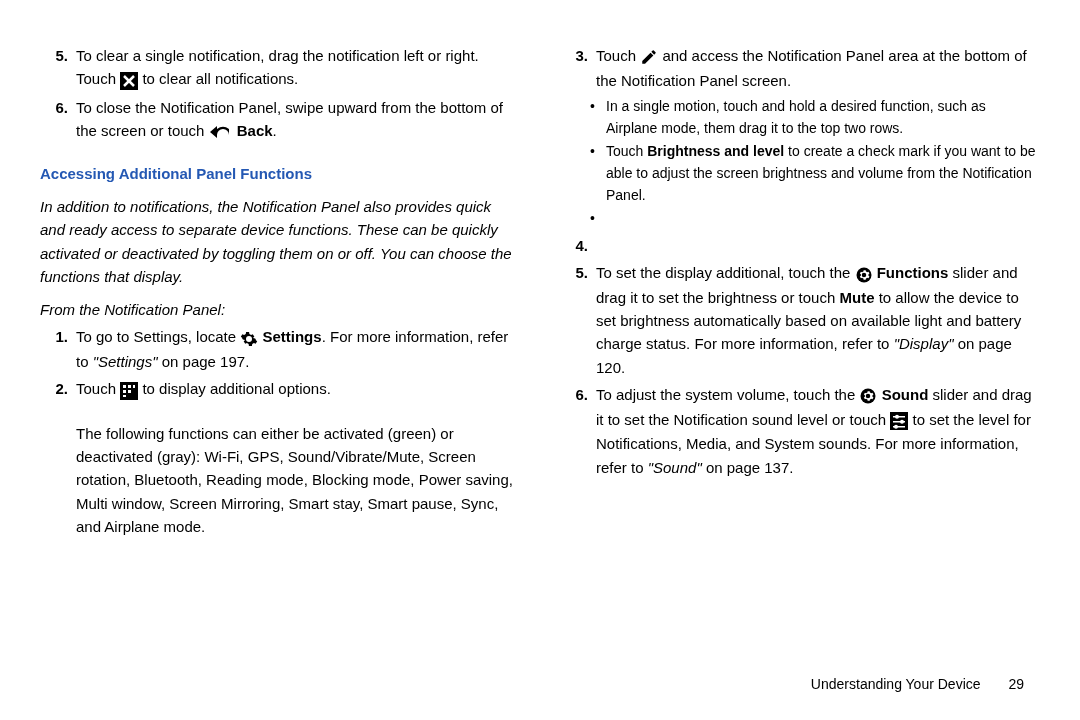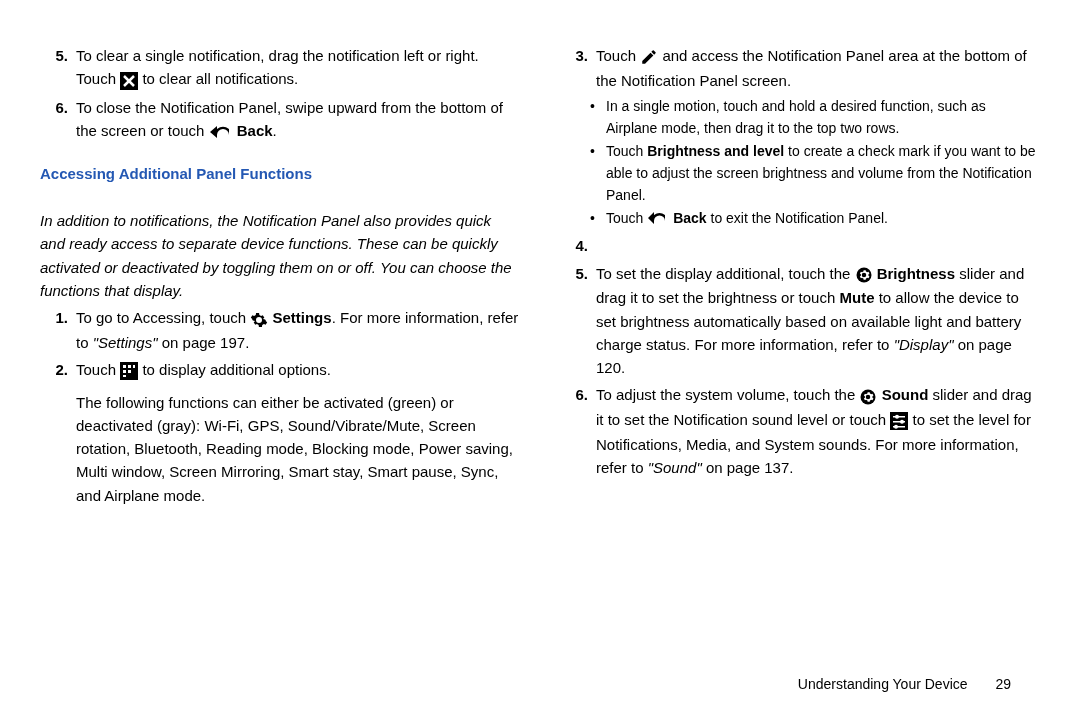--- a/index.html
+++ b/index.html
@@ -3,26 +3,26 @@
 <meta charset="utf-8">
 <style>
   html,body{margin:0;padding:0;background:#fff;color:#000;font-family:Arial,Helvetica,sans-serif;}
   .page{width:1080px;height:720px;position:relative;box-sizing:border-box;padding:40px 40px 40px 40px;}
   .cols{display:flex;gap:40px;}
   .col{flex:1;font-size:15px;line-height:1.55;}
   .num-item{display:flex;margin:4px 0;}
   .num{font-weight:bold;min-width:28px;text-align:right;margin-right:8px;}
   .sub-bullet{display:flex;margin:2px 0 2px 30px;font-size:14px}
   .dot{min-width:16px;}
-  .h3{color:#2458b3;font-weight:bold;font-size:15px;margin:18px 0 24px 0;}
+  .h3{color:#2458b3;font-weight:bold;font-size:15px;margin:18px 0 10px 0;}
   .para{margin:4px 0 4px 0;}
   .indent{margin-left:0;font-style:italic;}
   .bold{font-weight:bold;}
   .ital{font-style:italic;}
-  .footer{position:absolute;bottom:28px;right:69px;font-size:14px;}
+  .footer{position:absolute;bottom:28px;right:56px;font-size:14px;}
   .footer .pn{margin-left:24px;}
   .icon{display:inline-block;vertical-align:middle;position:relative;top:-1px;}
   svg{display:inline-block;vertical-align:middle;}
 </style>
 </head>
 <body>
 
 <div class="page">
   <div class="cols">
 
@@ -52,25 +52,26 @@
                 <path d="M20 4 A10 10 0 0 0 8 4 L8 1 L1 7 L8 13 L8 10 A6 6 0 0 1 20 10" fill="#000"></path>
               </svg>
           </span>
           <span class="bold">Back</span><span>.</span>
         </div>
       </div>
 
       <div class="h3">Accessing Additional Panel Functions</div>
 
       <div class="para indent">In addition to notifications, the Notification Panel also provides quick and ready access to separate device functions. These can be quickly activated or deactivated by toggling them on or off. You can choose the functions that display.</div>
+      <div class="para indent" style="margin-top:10px">From the Notification Panel:</div>
 
       <div class="num-item">
         <div class="num">1.</div>
         <div>
-          <span>To go to Accessing, touch </span>
+          <span>To go to Settings, locate </span>
           <span class="icon">
             <svg width="18" height="18" viewBox="0 0 24 24">
                 <path fill="#000" d="M12 8a4 4 0 1 0 0 8 4 4 0 0 0 0-8zm9 4a9 9 0 0 1-.1 1.3l2 1.6-2 3.4-2.4-1a7 7 0 0 1-2.2 1.3l-.4 2.6h-4l-.4-2.6a7 7 0 0 1-2.2-1.3l-2.4 1-2-3.4 2-1.6A9 9 0 0 1 3 12a9 9 0 0 1 .1-1.3l-2-1.6 2-3.4 2.4 1A7 7 0 0 1 7.7 5.4L8.1 2.8h4l.4 2.6a7 7 0 0 1 2.2 1.3l2.4-1 2 3.4-2 1.6A9 9 0 0 1 21 12z"></path>
               </svg>
           </span>
           <span class="bold">Settings</span><span>. For more information, refer to </span>
           <span class="ital">"Settings"</span><span> on page 197.</span>
         </div>
       </div>
 
@@ -83,21 +84,21 @@
                 <rect width="18" height="18" fill="#000"></rect>
                 <rect x="3" y="3" width="3" height="3" fill="#fff"></rect>
                 <rect x="8" y="3" width="3" height="3" fill="#fff"></rect>
                 <rect x="13" y="3" width="2" height="3" fill="#fff"></rect>
                 <rect x="3" y="8" width="3" height="3" fill="#fff"></rect>
                 <rect x="8" y="8" width="3" height="3" fill="#fff"></rect>
                 <rect x="3" y="13" width="3" height="2" fill="#fff"></rect>
               </svg>
           </span>
           <span> to display additional options.</span>
-          <div class="para" style="margin-top:8px">The following functions can either be activated (green) or deactivated (gray): Wi-Fi, GPS, Sound/Vibrate/Mute, Screen rotation, Bluetooth, Reading mode, Blocking mode, Power saving, Multi window, Screen Mirroring, Smart stay, Smart pause, Sync, and Airplane mode.</div>
+          <div class="para" style="margin-top:20px">The following functions can either be activated (green) or deactivated (gray): Wi-Fi, GPS, Sound/Vibrate/Mute, Screen rotation, Bluetooth, Reading mode, Blocking mode, Power saving, Multi window, Screen Mirroring, Smart stay, Smart pause, Sync, and Airplane mode.</div>
         </div>
       </div>
 
     </div>
 
     <div class="col">
 
       <div class="num-item">
         <div class="num">3.</div>
         <div>
@@ -106,56 +107,47 @@
             <svg width="18" height="18" viewBox="0 0 24 24">
                 <path fill="#000" d="M3 17.25V21h3.75L17.8 9.94l-3.75-3.75L3 17.25zM20.7 7.04a1 1 0 0 0 0-1.41l-2.34-2.34a1 1 0 0 0-1.41 0l-1.83 1.83 3.75 3.75 1.83-1.83z"></path>
               </svg>
           </span>
           <span> and access the Notification Panel area at the bottom of the Notification Panel screen.</span>
         </div>
       </div>
 
       <div class="sub-bullet">
         <div class="dot">•</div>
-        <div>In a single motion, touch and hold a desired function, such as Airplane mode, then drag it to the top two rows.</div>
+        <div>In a single motion, touch and hold a desired function, such as Airplane mode, them drag it to the top two rows.</div>
       </div>
       <div class="sub-bullet">
         <div class="dot">•</div>
         <div>
           <span>Touch </span><span class="bold">Brightness and level</span><span> to create a check mark if you want to be able to adjust the screen brightness and volume from the Notification Panel.</span>
         </div>
       </div>
       <div class="sub-bullet">
         <div class="dot">•</div>
-        <div>
-          <span>Touch </span>
-          <span class="icon">
-            <svg width="22" height="14">
-                <path d="M18 3 A9 9 0 0 0 7 3 L7 0 L1 6 L7 12 L7 9 A5 5 0 0 1 18 9" fill="#000"></path>
-              </svg>
-          </span>
-          <span class="bold">Back</span><span> to exit the Notification Panel.</span>
-        </div>
       </div>
 
       <div class="num-item">
         <div class="num">4.</div>
       </div>
 
       <div class="num-item">
         <div class="num">5.</div>
         <div>
           <span>To set the display additional, touch the </span>
           <span class="icon">
             <svg width="18" height="18" viewBox="0 0 24 24">
                 <circle cx="12" cy="12" r="10" fill="#000"></circle>
                 <path fill="#fff" d="M12 9a3 3 0 1 0 0 6 3 3 0 0 0 0-6zm6 3c0 .3 0 .6-.1.9l1.4 1.1-1.4 2.4-1.7-.7c-.5.4-1 .7-1.6.9l-.3 1.8h-2.8l-.3-1.8c-.6-.2-1.1-.5-1.6-.9l-1.7.7-1.4-2.4 1.4-1.1c-.1-.3-.1-.6-.1-.9s0-.6.1-.9L6.5 10l1.4-2.4 1.7.7c.5-.4 1-.7 1.6-.9l.3-1.8h2.8l.3 1.8c.6.2 1.1.5 1.6.9l1.7-.7L19.3 10l-1.4 1.1c.1.3.1.6.1.9z"></path>
               </svg>
           </span>
-          <span class="bold">Brightness</span>
+          <span class="bold">Functions</span>
           <span> slider and drag it to set the brightness or touch </span><span class="bold">Mute</span><span> to allow the device to set brightness automatically based on available light and battery charge status. For more information, refer to </span>
           <span class="ital">"Display"</span><span> on page 120.</span>
         </div>
       </div>
 
       <div class="num-item">
         <div class="num">6.</div>
         <div>
           <span>To adjust the system volume, touch the </span>
           <span class="icon">

